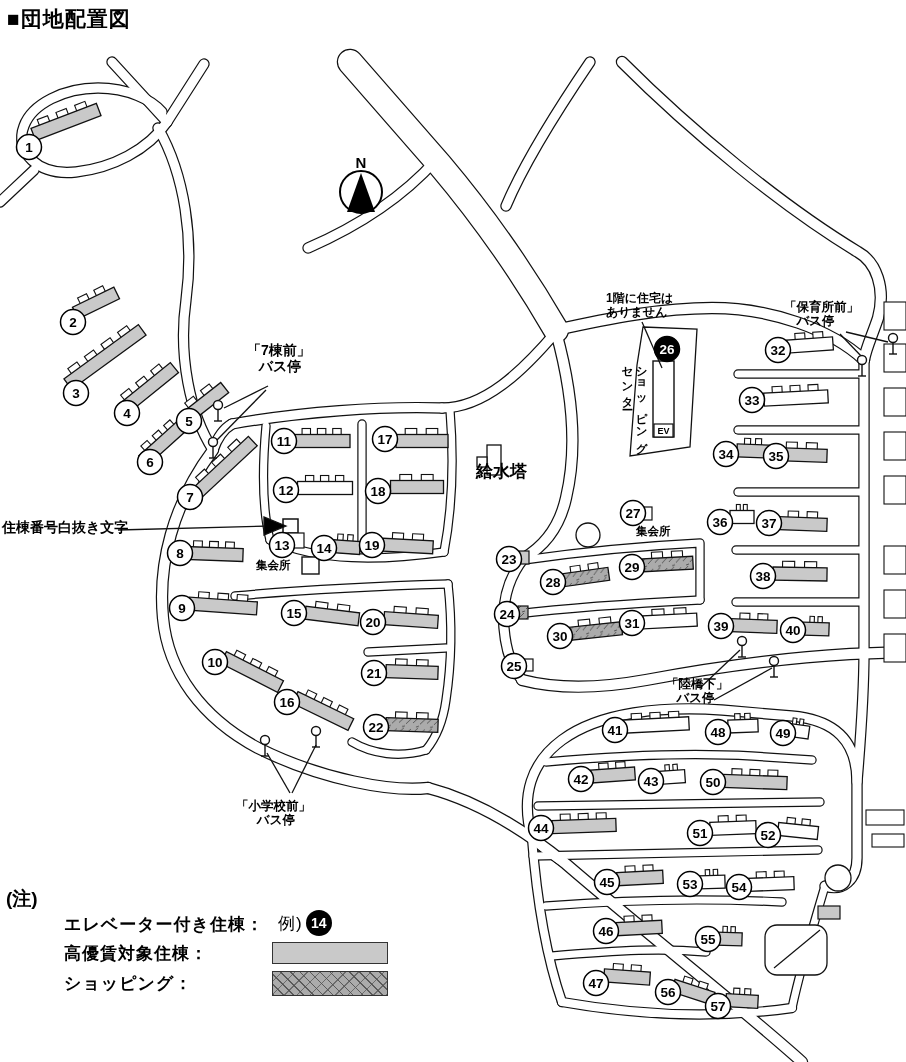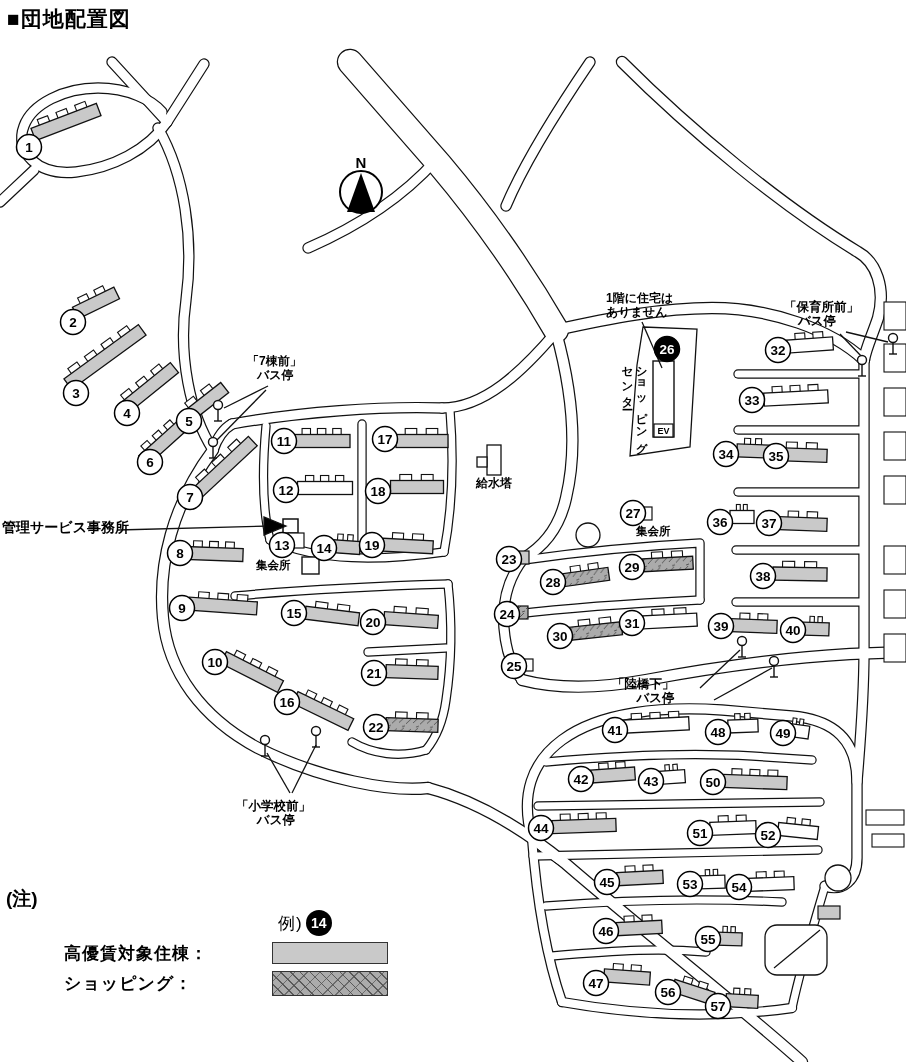--- a/index.html
+++ b/index.html
@@ -717,39 +717,40 @@
           <text x="718" y="1010.8" text-anchor="middle" font-size="13.5" font-weight="bold" fill="#000">57</text>
         </g>
       </g>
       <g>
         <circle cx="361" cy="192" r="21" fill="#fff" stroke="#000" stroke-width="2"></circle>
         <polygon points="361,173 347,212 375,212" fill="#000"></polygon>
         <text x="361" y="168" text-anchor="middle" font-size="15" font-weight="bold">N</text>
       </g>
     </svg>
   <div id="labels">
-      <div class="map-label" style="left: 2px; top: 519px; font-size: 14px;">管理サービス事務所</div>
-      <div class="map-label" style="left: 247px; top: 355px; font-size: 12px;">「7棟前」
+      <div class="map-label" style="left: 2px; top: 519px; font-size: 14px;">住棟番号白抜き文字</div>
+      <div class="map-label" style="left: 247px; top: 342px; font-size: 14px;">「7棟前」
    バス停</div>
-      <div class="map-label" style="left: 784px; top: 300px; font-size: 12.5px;">「保育所前」
+      <div class="map-label" style="left: 784px; top: 300px; font-size: 12.5px; font-family: Liberation Serif, serif;">「保育所前」
     バス停</div>
-      <div class="map-label" style="left: 612px; top: 677px; font-size: 12.5px; text-align: right;">「陸橋下」
+      <div class="map-label" style="left: 666px; top: 677px; font-size: 12.5px;">「陸橋下」
    バス停</div>
       <div class="map-label" style="left: 236px; top: 799px; font-size: 12.5px;">「小学校前」
       バス停</div>
       <div class="map-label" style="left: 256px; top: 559px; font-size: 11.5px;">集会所</div>
       <div class="map-label" style="left: 636px; top: 525px; font-size: 11.5px;">集会所</div>
-      <div class="map-label" style="left: 476px; top: 477px; font-size: 12px;">給水塔</div>
+      <div class="map-label" style="left: 476px; top: 462px; font-size: 17px;">給水塔</div>
       <div class="map-label" style="left: 606px; top: 292px; font-size: 12px;">1階に住宅は
 ありません</div>
       <div class="map-label v" style="left: 620px; top: 358px; font-size: 11.5px;">ショッピング
 センター</div>
     </div>
 
   <div class="legend-item" style="left:6px;top:886px;font-size:19px;">(注)</div>
+  <div class="legend-item lg-lab" style="left:64px;top:913px;">エレベーター付き住棟：</div>
   <div id="legend-example">
     <span class="lg-lab">例)</span>
     <span class="badge-black">14</span>
   </div>
   <div class="legend-item lg-lab" style="left:64px;top:942px;text-align:center;">高優賃対象住棟：</div>
   <div id="sw-gray" class="swatch"></div>
   <div class="legend-item lg-lab" style="left:64px;top:972px;">ショッピング：</div>
   <div id="sw-hatch" class="swatch"></div>
 </div>
 

